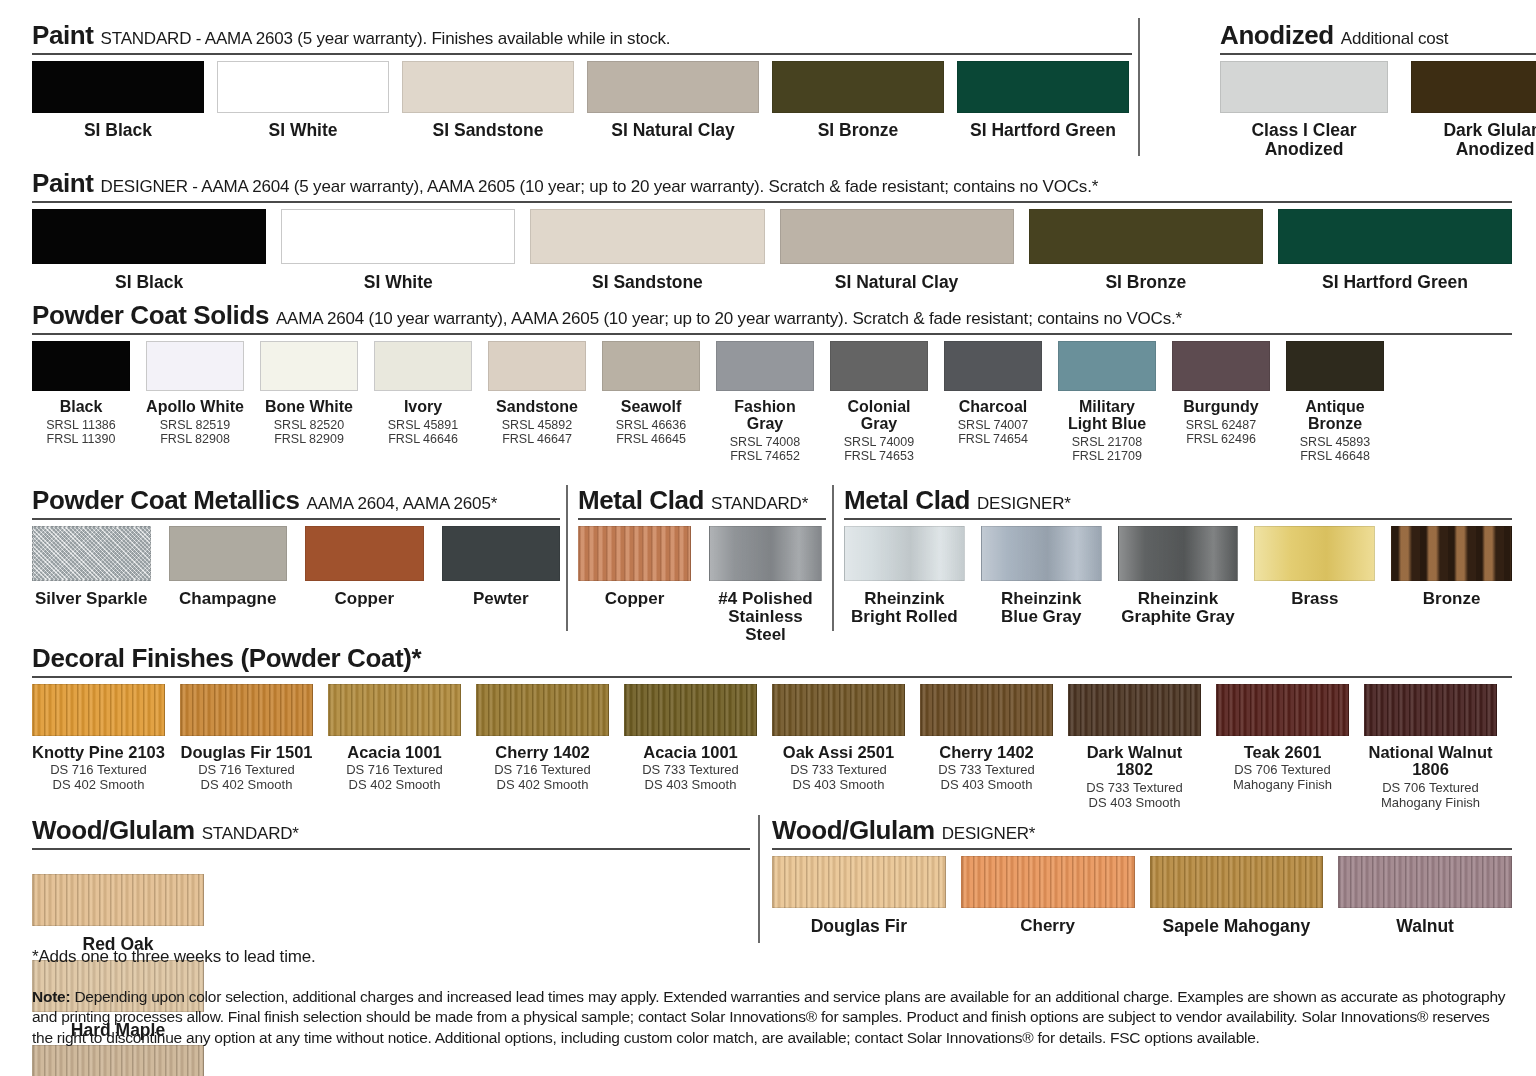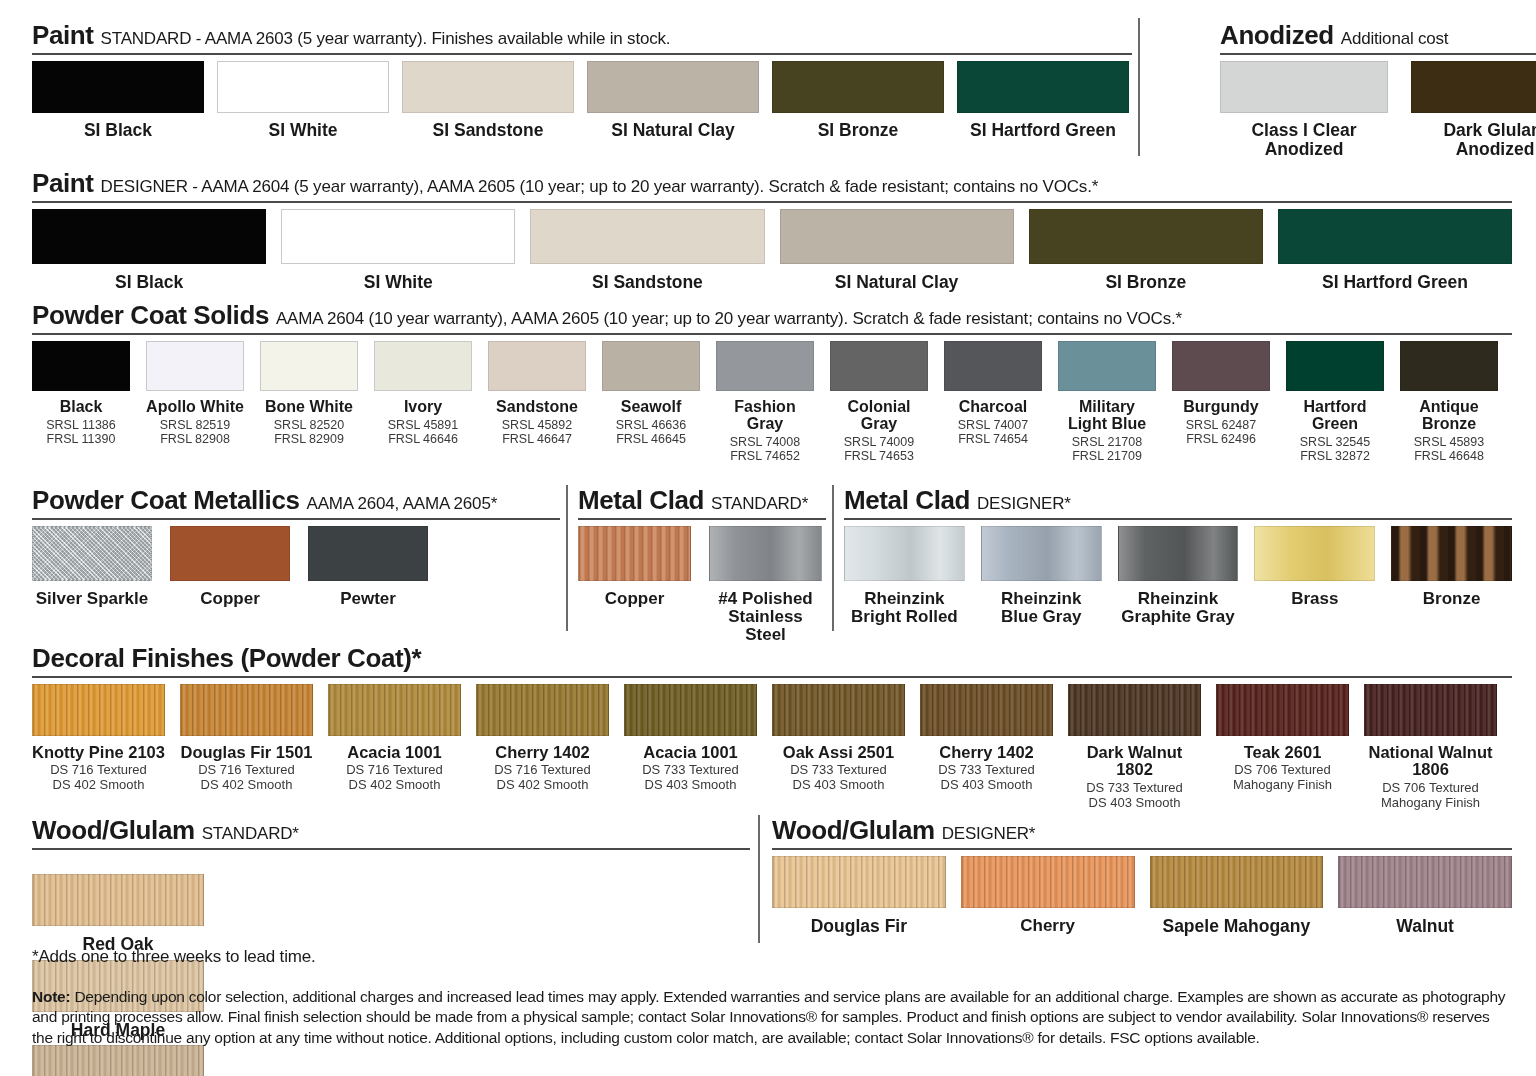--- a/index.html
+++ b/index.html
@@ -184,44 +184,43 @@
           <div class="sw" style="height: 50px; background: rgb(106, 144, 154); border: 1px solid rgba(0, 0, 0, 0.1);"></div>
           <div class="nm" style="font-size: 16px; margin-top: 8px;">Military Light Blue</div>
           <div class="code" style="font-size: 12.5px; margin-top: 2px;"><span>SRSL 21708</span><br><span>FRSL 21709</span></div>
         </div>
         <div class="cell" style="width: 98px;">
           <div class="sw" style="height: 50px; background: rgb(93, 75, 80); border: 1px solid rgba(0, 0, 0, 0.1);"></div>
           <div class="nm" style="font-size: 16px; margin-top: 8px;">Burgundy</div>
           <div class="code" style="font-size: 12.5px; margin-top: 2px;"><span>SRSL 62487</span><br><span>FRSL 62496</span></div>
         </div>
         <div class="cell" style="width: 98px;">
-          <div class="sw" style="height: 50px; background: rgb(0, 64, 47); border: 1px solid rgba(0, 0, 0, 0.1);"></div>
-          <div class="nm" style="font-size: 16px; margin-top: 8px;">Hartford Green</div>
-          <div class="code" style="font-size: 12.5px; margin-top: 2px;"><span>SRSL 32545</span><br><span>FRSL 32872</span></div>
-        </div>
-        <div class="cell" style="width: 98px;">
           <div class="sw" style="height: 50px; background: rgb(46, 42, 29); border: 1px solid rgba(0, 0, 0, 0.1);"></div>
           <div class="nm" style="font-size: 16px; margin-top: 8px;">Antique Bronze</div>
           <div class="code" style="font-size: 12.5px; margin-top: 2px;"><span>SRSL 45893</span><br><span>FRSL 46648</span></div>
         </div>
       </div>
   </div>
 
   <div class="block" style="left:32px;top:487px;width:528px;">
     <div class="sec-head">
       <span class="title">Powder Coat Metallics</span>
       <span class="sub">AAMA 2604, AAMA 2605*</span>
     </div>
     <div class="rule"></div>
     <div class="row" id="r-pcm" style="margin-top:6px;gap:18px;">
         <div class="cell" style="width: 120px;">
           <div class="sw" style="height: 55px; background: repeating-linear-gradient(45deg, rgba(255, 255, 255, 0.55) 0px, rgba(255, 255, 255, 0.55) 1px, rgba(120, 130, 135, 0.35) 1px, rgba(120, 130, 135, 0.35) 3px), repeating-linear-gradient(135deg, rgba(255, 255, 255, 0.4) 0px, rgba(255, 255, 255, 0.4) 1px, rgba(110, 120, 125, 0.28) 1px, rgba(110, 120, 125, 0.28) 3px) rgb(188, 194, 196); border: 1px solid rgba(0, 0, 0, 0.1);"></div>
           <div class="nm" style="font-size: 17px; margin-top: 9px;">Silver Sparkle</div>
         </div>
         <div class="cell" style="width: 120px;">
+          <div class="sw" style="height: 55px; background: rgb(174, 170, 160); border: 1px solid rgba(0, 0, 0, 0.1);"></div>
+          <div class="nm" style="font-size: 17px; margin-top: 9px;">Champagne</div>
+        </div>
+        <div class="cell" style="width: 120px;">
           <div class="sw" style="height: 55px; background: rgb(160, 82, 45); border: 1px solid rgba(0, 0, 0, 0.1);"></div>
           <div class="nm" style="font-size: 17px; margin-top: 9px;">Copper</div>
         </div>
         <div class="cell" style="width: 120px;">
           <div class="sw" style="height: 55px; background: rgb(60, 66, 68); border: 1px solid rgba(0, 0, 0, 0.1);"></div>
           <div class="nm" style="font-size: 17px; margin-top: 9px;">Pewter</div>
         </div>
       </div>
   </div>
 

